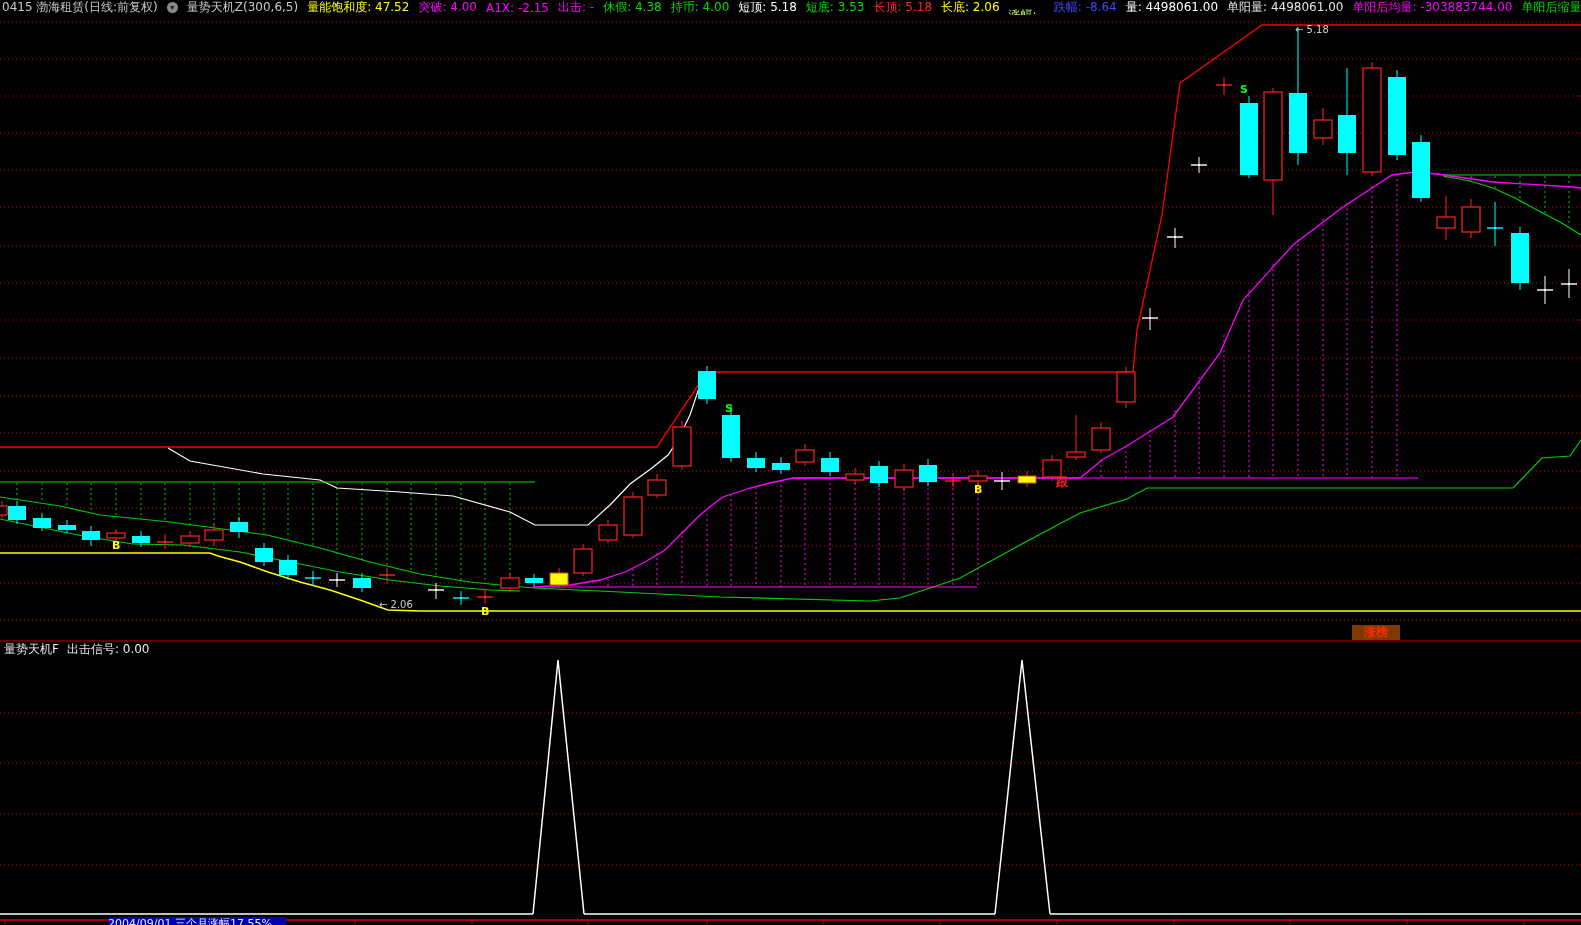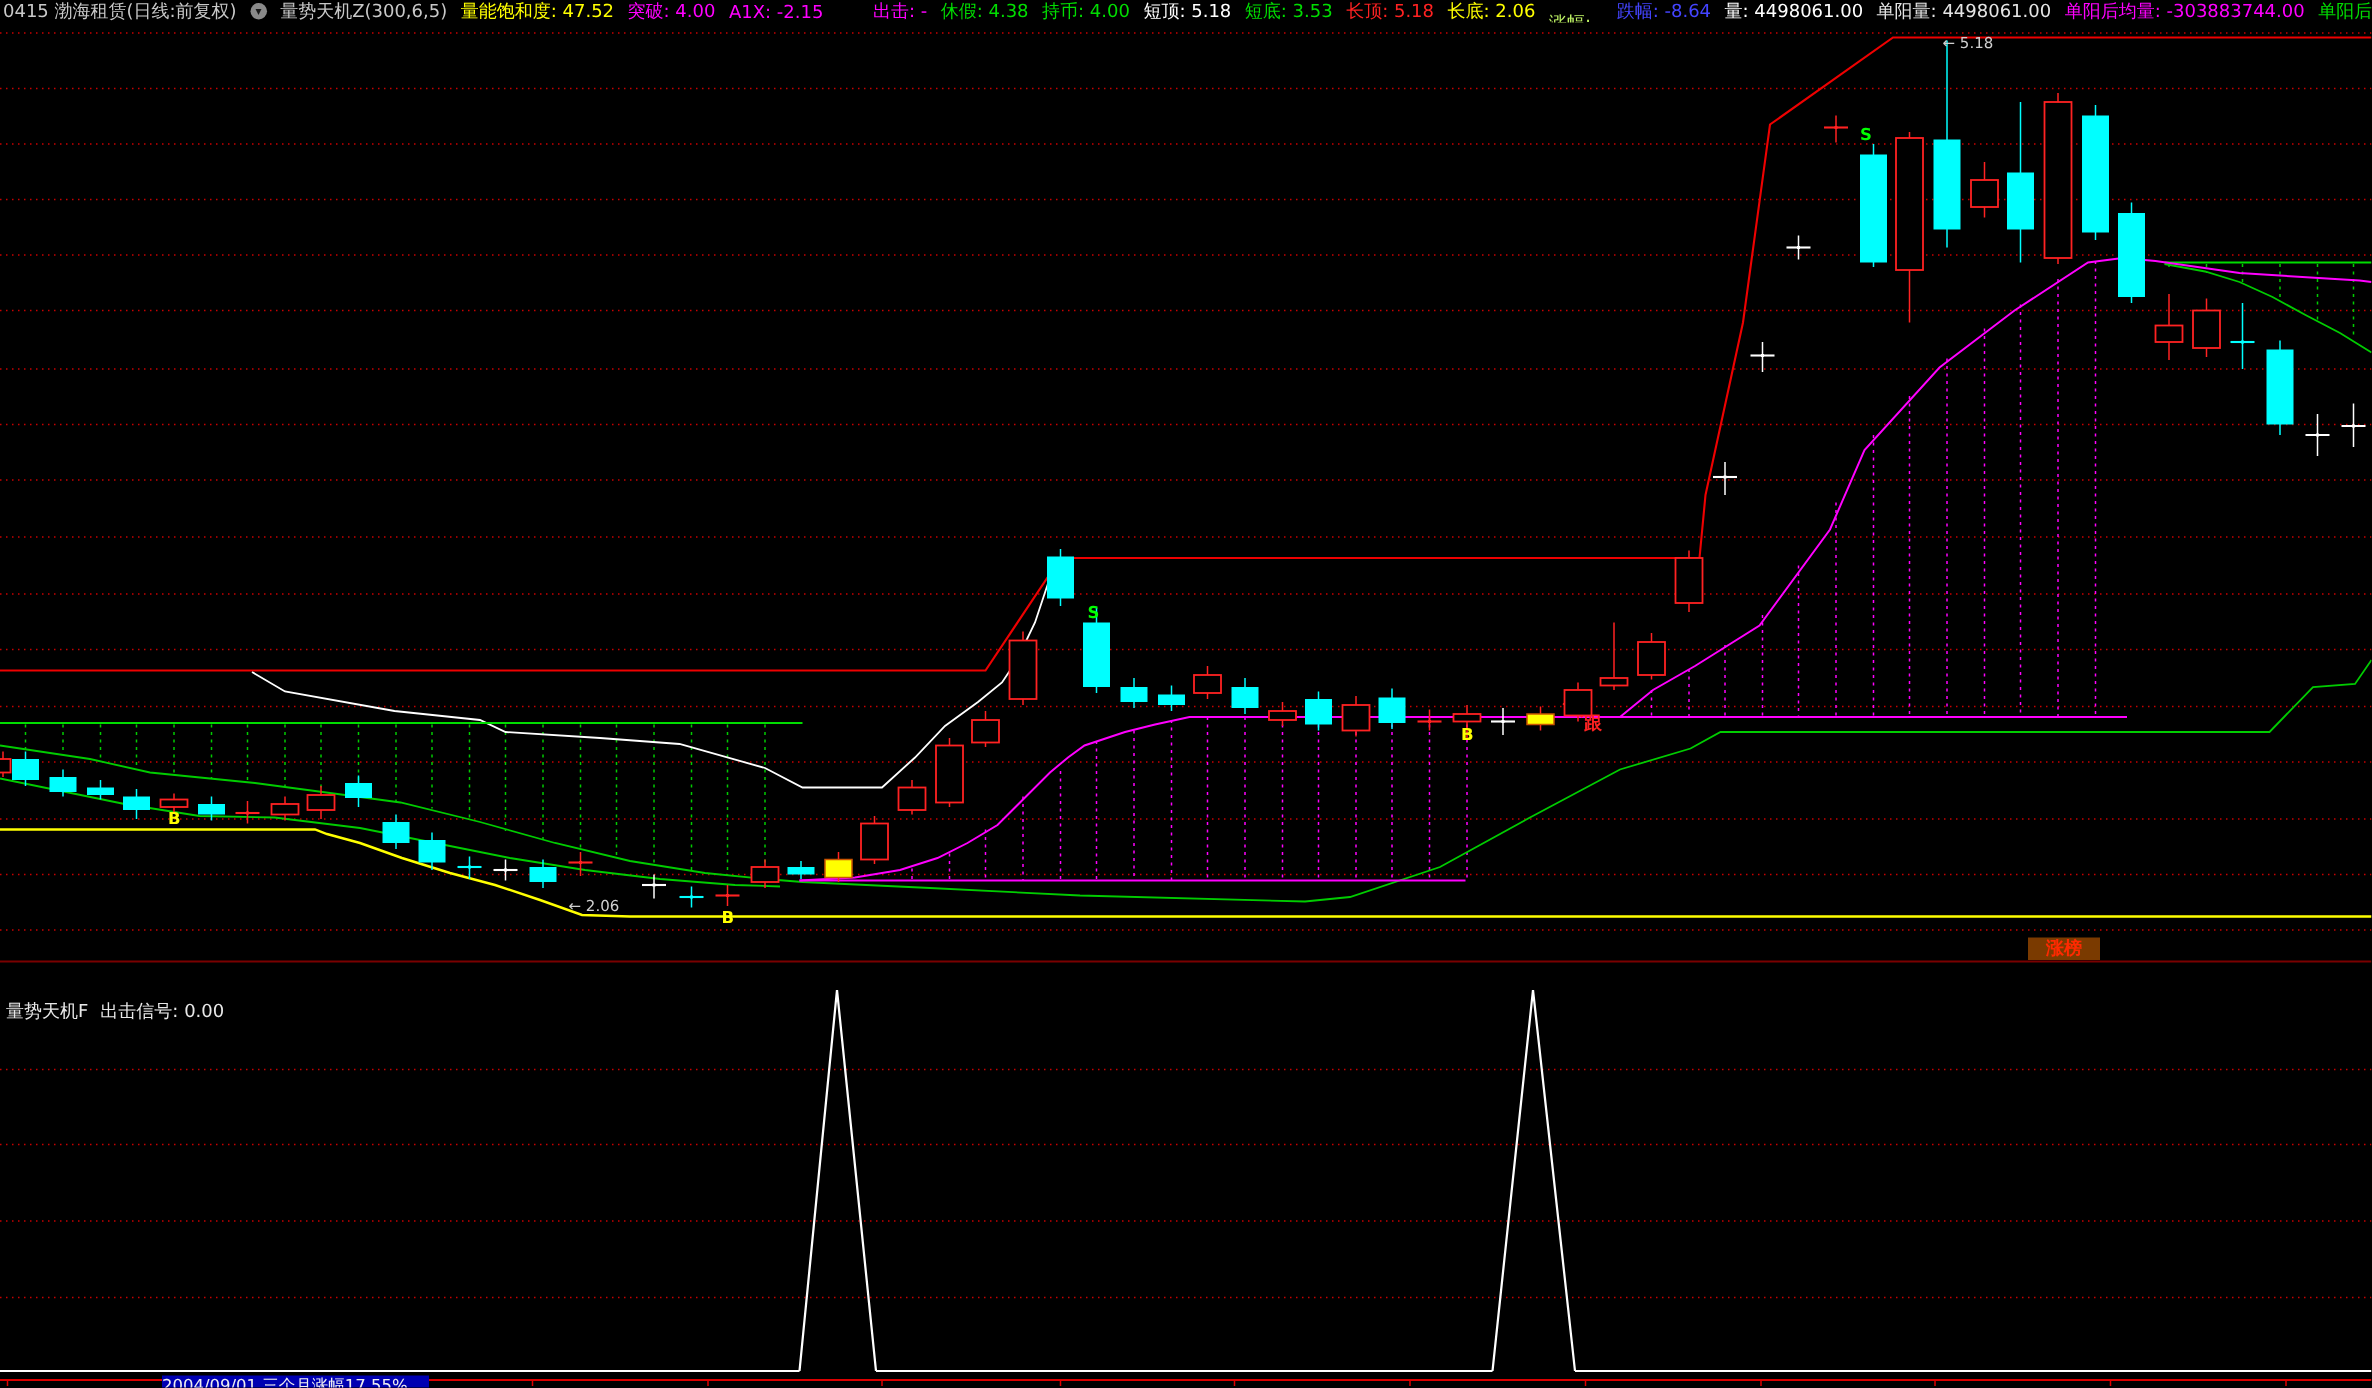--- a/index.html
+++ b/index.html
@@ -13,21 +13,21 @@
   .collapse-btn{width:11px;height:11px;border-radius:50%;background:#8a8a8a;color:#1a1a1a;
           display:inline-flex;align-items:center;justify-content:center;font-size:8px;
           line-height:1;flex:0 0 auto;}
   .ovl{position:absolute;z-index:4;line-height:1;pointer-events:none;}
   .mk-b{color:#ffff00;font-weight:bold;font-size:11px;}
   .mk-s{color:#00ff00;font-weight:bold;font-size:11px;}
   .mk-gen{color:#ff2222;font-size:12px;font-weight:bold;}
   .px-label{color:#cfcfcf;font-size:10px;}
   .badge{background:#7a3a00;color:#ff2a00;font-size:12px;font-weight:bold;
          padding:1px 12px;line-height:13px;z-index:4;position:absolute;pointer-events:auto;}
-  .sub-label{position:absolute;left:4px;top:668px;z-index:4;font-size:12px;color:#e8e8e8;
+  .sub-label{position:absolute;left:4px;top:643px;z-index:4;font-size:12px;color:#e8e8e8;
          display:flex;gap:8px;}
   .status-bar{position:absolute;left:108px;top:917px;width:178px;height:14px;
          background:#0000b2;color:#f0f0f0;font-size:11px;line-height:13px;z-index:6;
          overflow:hidden;white-space:nowrap;}
 </style>
 </head>
 <body>
 
 <svg id="chart-svg" width="1581" height="925" viewBox="0 0 1581 925">
     <line x1="0" y1="22" x2="1581" y2="22" stroke="#c80000" stroke-width="1" stroke-dasharray="1 3"></line>
@@ -286,21 +286,21 @@
     <rect x="1568" y="283" width="2" height="2" fill="#ffffff"></rect>
   </svg>
 
 <header id="topbar">
   <span style="color:#c8c8c8">0415 渤海租赁(日线:前复权)</span>
   <span class="collapse-btn">▾</span>
 <span style="color: rgb(200, 200, 200);">量势天机Z(300,6,5)</span>
     <span style="color: rgb(255, 255, 0);">量能饱和度: 47.52</span>
     <span style="color: rgb(255, 0, 255);">突破: 4.00</span>
     <span style="color: rgb(255, 0, 255);">A1X: -2.15</span>
-    <span style="color: rgb(255, 0, 255); margin-left: 24px;">出击: -</span>
+    <span style="color: rgb(255, 0, 255);">出击: -</span>
     <span style="color: rgb(0, 221, 0);">休假: 4.38</span>
     <span style="color: rgb(0, 221, 0);">持币: 4.00</span>
     <span style="color: rgb(255, 255, 255);">短顶: 5.18</span>
     <span style="color: rgb(0, 221, 0);">短底: 3.53</span>
     <span style="color: rgb(255, 34, 34);">长顶: 5.18</span>
     <span style="color: rgb(255, 255, 0);">长底: 2.06</span>
     <span style="color: #bef264; margin-top: 15px;">涨幅: -</span>
     <span style="color: rgb(68, 68, 255);">跌幅: -8.64</span>
     <span style="color: rgb(255, 255, 255);">量: 4498061.00</span>
     <span style="color: #e5e5e5;">单阳量: 4498061.00</span>

